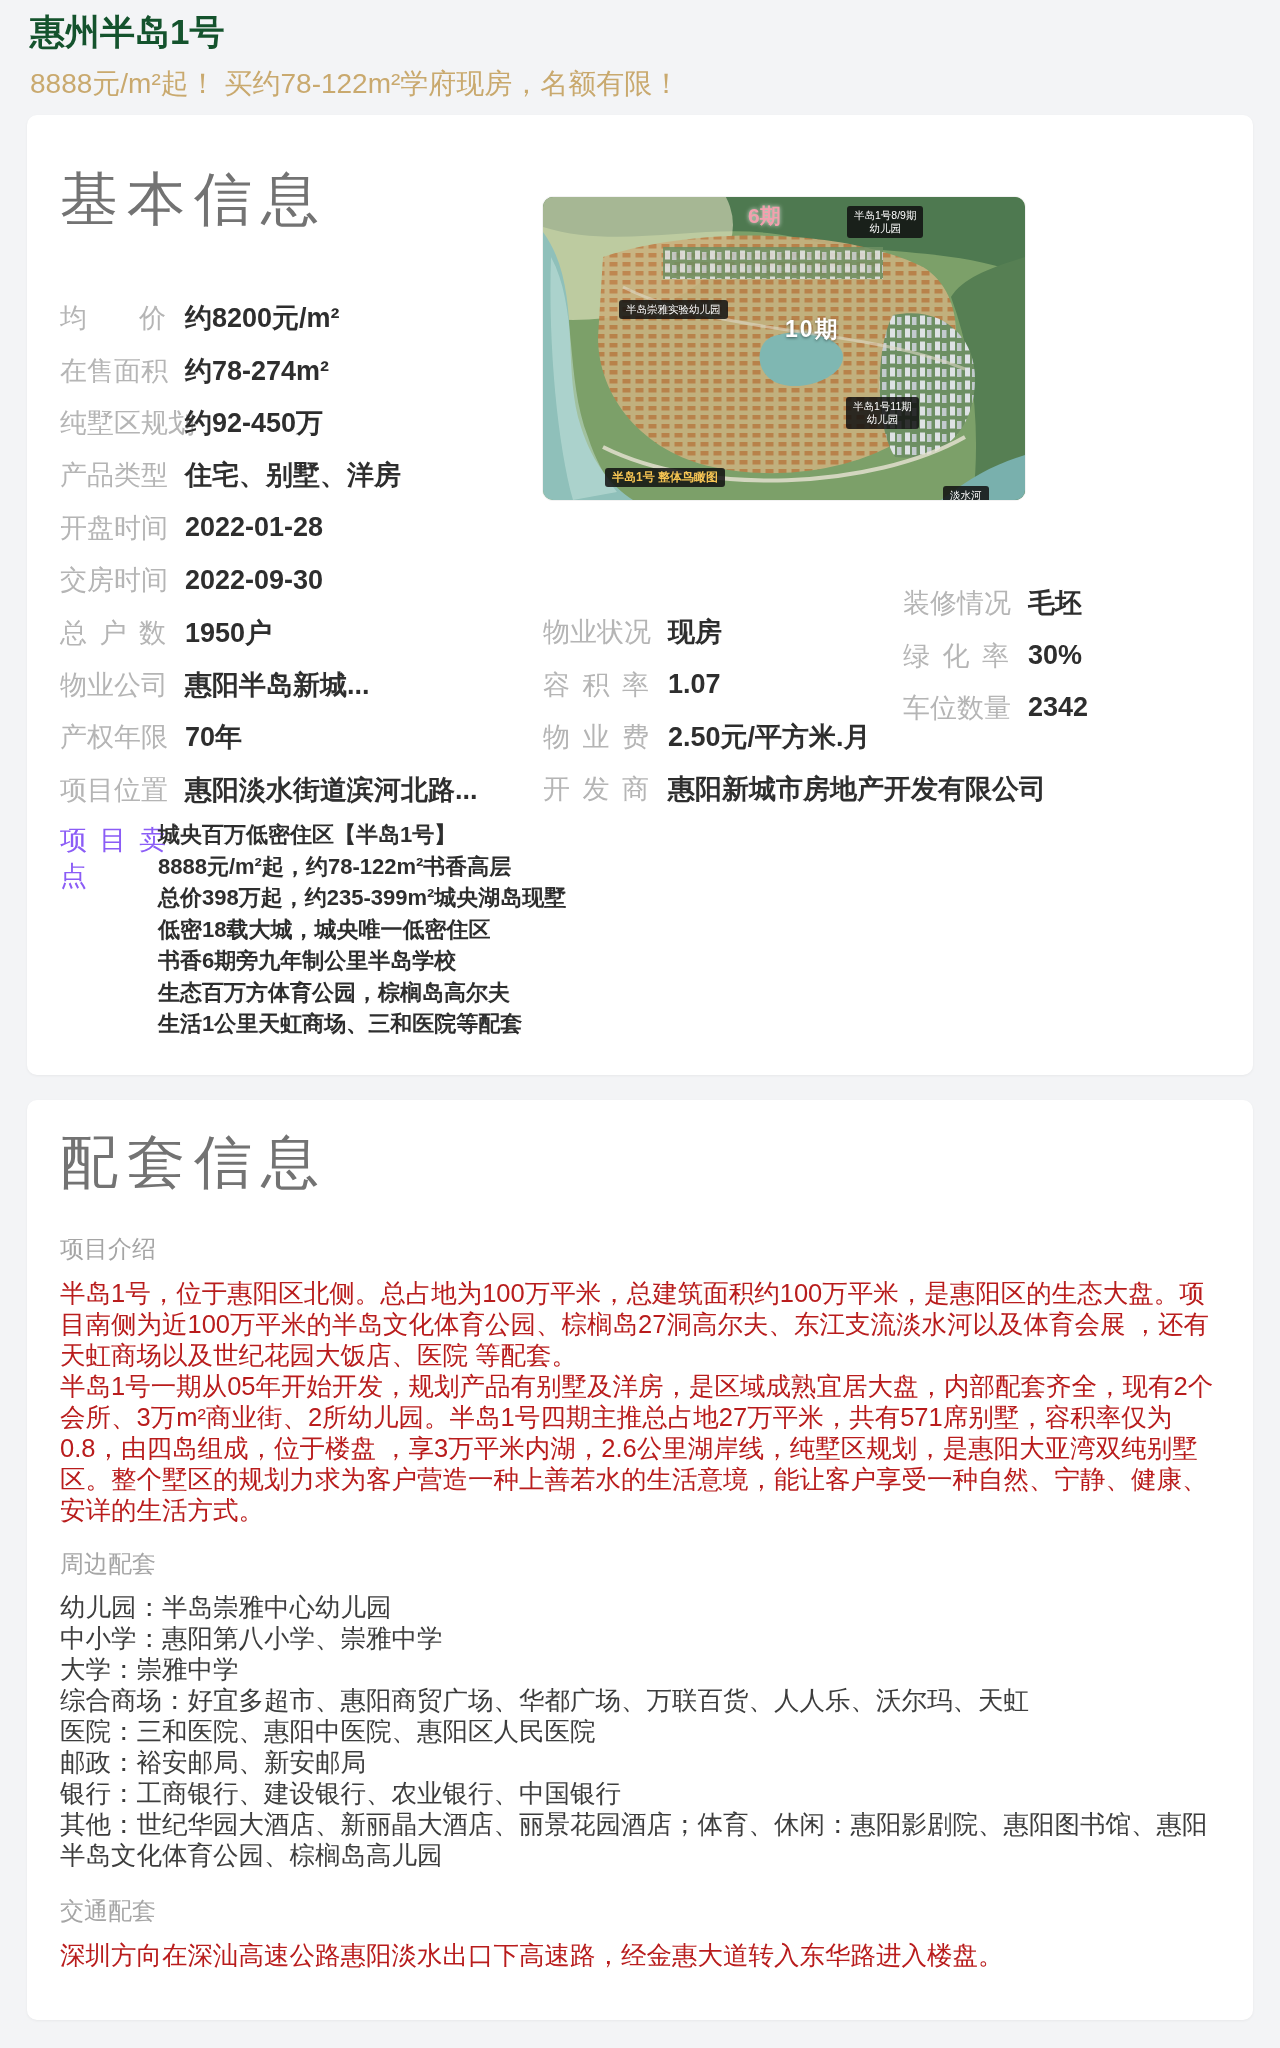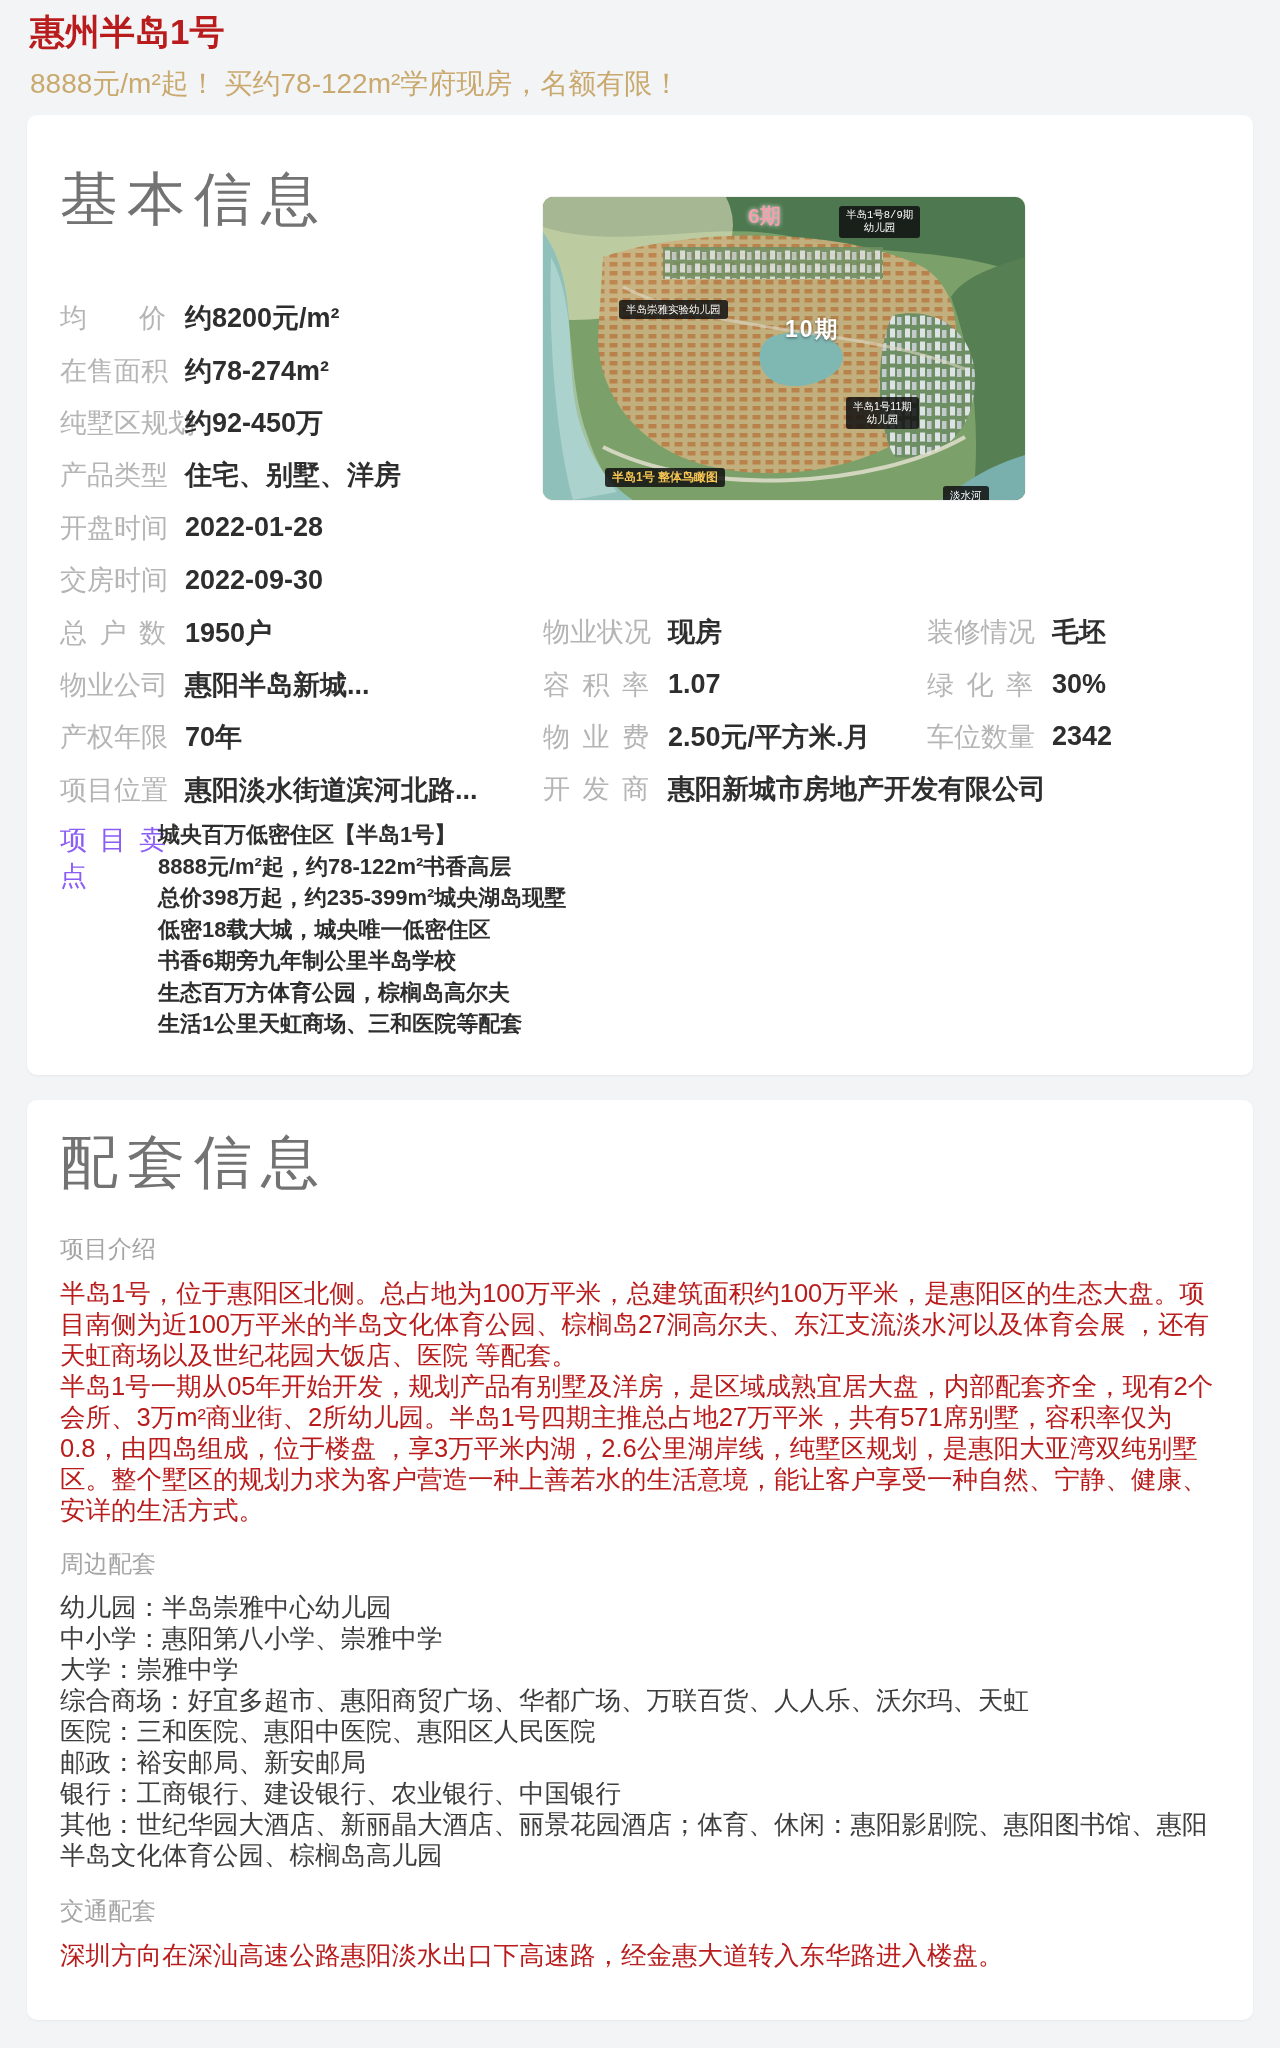--- a/index.html
+++ b/index.html
@@ -1,20 +1,20 @@
 <!DOCTYPE html>
 <html><head>
 <meta charset="utf-8">
 <style>
   html,body{margin:0;padding:0;background:#f3f4f6;}
   .page{position:relative;width:1280px;height:2048px;overflow:hidden;background:#f3f4f6;
         font-family:"Liberation Sans","DejaVu Sans",sans-serif;}
   
   .hdr{position:absolute;left:30px;top:12px;}
-  .hdr h1{margin:0;font-size:35px;line-height:40px;font-weight:700;color:#b91c1c;}
+  .hdr h1{margin:0;font-size:35px;line-height:40px;font-weight:700;color:#14532d;}
   .hdr .sub{margin-top:13px;font-size:28px;color:#c9a96e;}
   
   .card{position:absolute;left:27px;width:1226px;background:#ffffff;border-radius:10px;
         box-shadow:0 1px 3px rgba(0,0,0,.05);}
   .card1{top:115px;height:960px;}
   .card2{top:1100px;height:920px;}
   .gold-h{position:absolute;left:33px;margin:0;font-size:58px;line-height:64px;font-weight:400;
           color:#737373;letter-spacing:9px;}
   
   .col{position:absolute;}
@@ -29,21 +29,21 @@
   
   .photo{position:absolute;left:516px;top:82px;width:482px;height:303px;border-radius:10px;
          overflow:hidden;box-shadow:0 0 0 1px rgba(0,0,0,.05);}
   .photo svg{display:block;width:482px;height:303px;}
   .tag{position:absolute;background:rgba(16,16,16,.85);color:#fff;font-size:10.5px;line-height:13px;
        padding:3px 7px;border-radius:3px;text-align:center;white-space:nowrap;}
   .tag6{position:absolute;left:205px;top:5px;color:#f2a0ae;font-size:21px;font-weight:700;
         text-shadow:0 0 4px rgba(255,255,255,.8);}
   .tag10{position:absolute;left:242px;top:90px;color:#ffffff;font-size:23px;font-weight:700;
          text-shadow:0 1px 3px rgba(0,0,0,.5);letter-spacing:2px;margin-top:27px;}
-  .tagkg8{left:296px;top:9px;font-family:Liberation Mono, monospace;}
+  .tagkg8{left:304px;top:9px;}
   .tagcy{left:76px;top:103px;}
   .tagkg11{left:303px;top:200px;}
   .tagcap{left:62px;top:271px;color:#f5c453;font-weight:700;font-size:12px;}
   .tagriver{left:400px;top:289px;}
   
   .sec-lbl{position:absolute;left:33px;font-size:24px;color:#a5a5a5;}
   .para{position:absolute;left:33px;width:1170px;font-size:25.5px;line-height:31px;color:#b91c1c;}
   .para p{margin:0;}
   .list{position:absolute;left:33px;width:1170px;font-size:25.5px;line-height:31px;color:#3d3d3d;}
   .list div{min-height:31px;}
@@ -158,21 +158,21 @@
       <div class="info-row">
         <span class="lbl">物业费</span>
         <span class="val">2.50元/平方米.月</span>
       </div>
       <div class="info-row">
         <span class="lbl">开发商</span>
         <span class="val">惠阳新城市房地产开发有限公司</span>
       </div>
     </div>
 
-    <div class="col" style="left:876px;top:491px;width:340px;margin-left:24px;">
+    <div class="col" style="left:876px;top:462px;width:340px;">
       <div class="info-row">
         <span class="lbl">装修情况</span>
         <span class="val">毛坯</span>
       </div>
       <div class="info-row">
         <span class="lbl">绿化率</span>
         <span class="val">30%</span>
       </div>
       <div class="info-row">
         <span class="lbl">车位数量</span>

